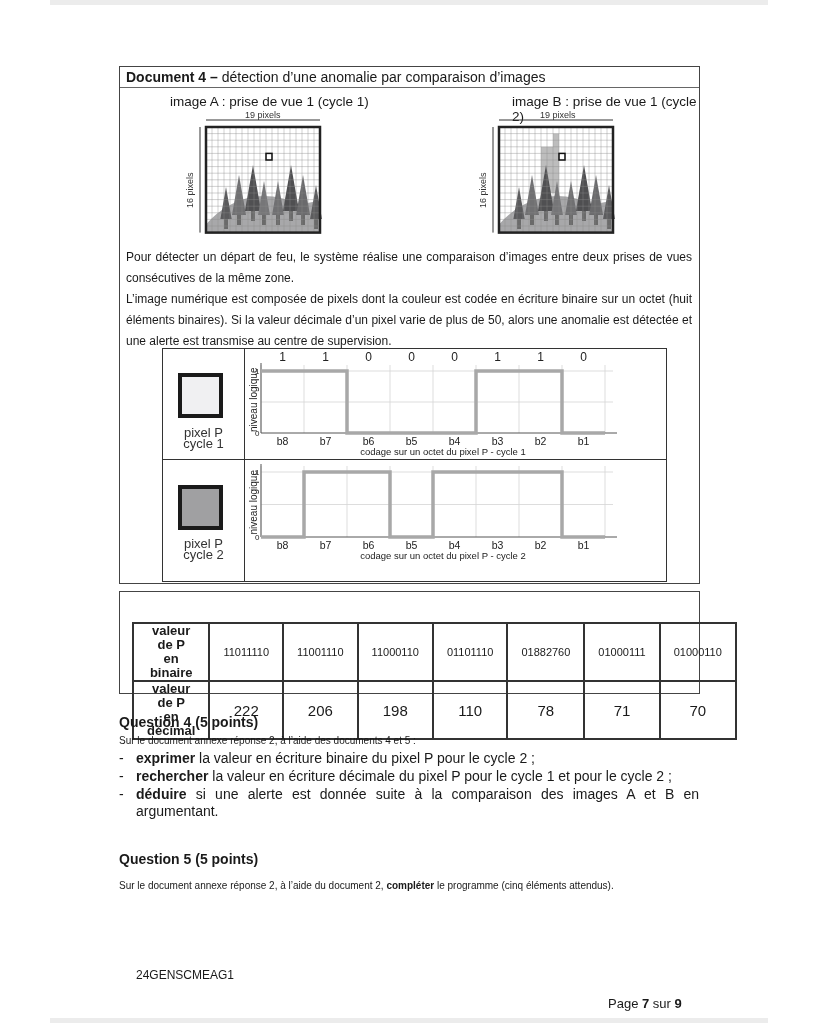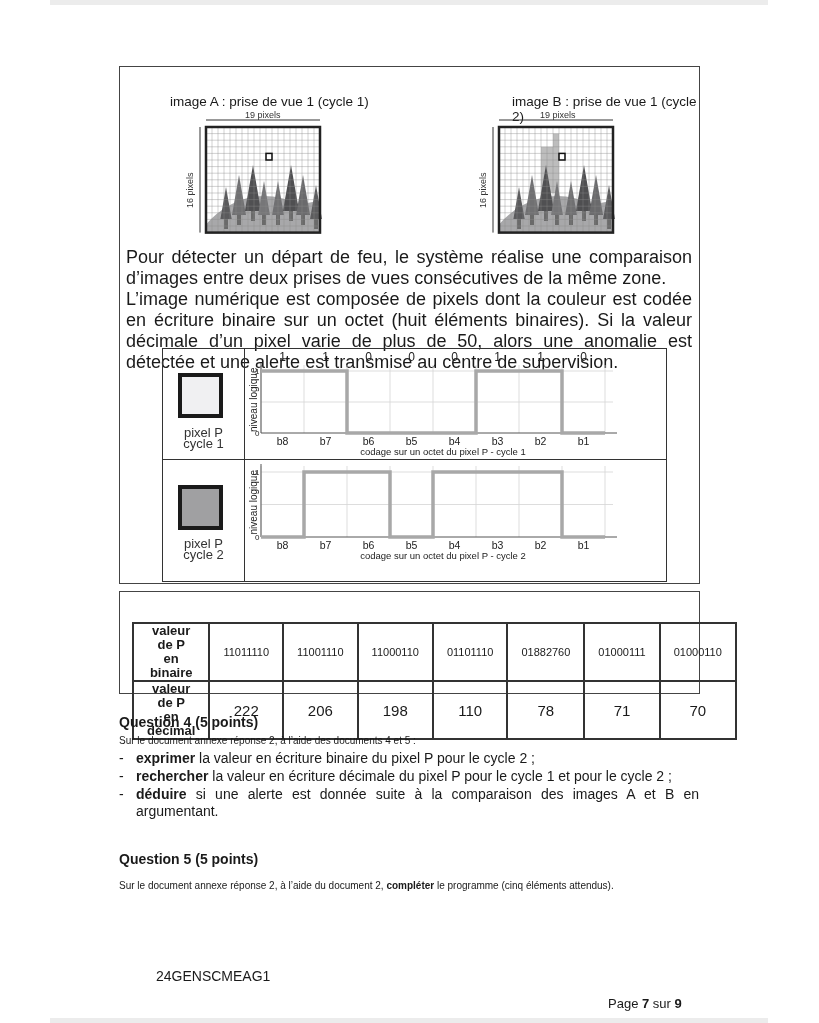--- a/index.html
+++ b/index.html
@@ -9,21 +9,21 @@
   .edge-bot { position:absolute; left:50px; top:1018px; width:718px; height:5px; background:#ececec; }
 
   .doc-box { position:absolute; border:1px solid #444; background:#fff; }
   .doc-head { border-bottom:1px solid #666; height:20px; line-height:20px; padding-left:6px; font-size:14px; }
   .doc-head b { font-weight:bold; }
 
   #doc4 { left:119px; top:66px; width:579px; height:516px; }
   .img-title { position:absolute; font-size:13.5px; }
   .dim-label { position:absolute; font-size:9px; color:#333; }
   .dim-vert { position:absolute; font-size:9px; color:#333; transform:rotate(-90deg); transform-origin:left top; white-space:nowrap; }
-  .para { position:absolute; left:6px; width:566px; font-size:18px; line-height:21px; }
+  .para { position:absolute; left:6px; width:566px; font-size:12px; line-height:21px; }
 
   .sig-table { position:absolute; left:42px; top:281px; width:503px; border:1px solid #333; }
   .sig-row { display:flex; height:110px; }
   .sig-row + .sig-row { border-top:1px solid #333; height:121px; }
   .sig-left { width:81px; border-right:1px solid #333; position:relative; }
   .sig-right { flex:1; position:relative; }
   .pix { position:absolute; left:15px; width:37px; height:37px; border:4px solid #1a1a1a; }
   .pix-cap { position:absolute; left:0; width:81px; text-align:center; font-size:13px; line-height:11px; color:#333; }
 
   #doc5 { left:119px; top:591px; width:579px; height:101px; }
@@ -31,29 +31,33 @@
   table.corr td { border:2px solid #333; text-align:center; font-size:11px; height:28px; padding:0 13px; }
   table.corr td.rh { font-weight:bold; font-size:13px; line-height:14px; width:96px; }
   table.corr td.dec { font-size:15px; width:58px; }
 
   .q-title { position:absolute; left:119px; font-weight:bold; font-size:14px; }
   .q-text { position:absolute; left:119px; width:580px; font-size:10px; line-height:17px; }
   .bullet { position:absolute; left:119px; width:580px; font-size:14px; line-height:17px; }
   .bullet .dash { position:absolute; left:0; }
   .bullet .bt { position:absolute; left:17px; width:563px; }
   .justify { text-align:justify; text-align-last:left; }
-  .footer-code { position:absolute; left:136px; top:968px; font-size:14px;margin-left:20px; }
+  .footer-code { position:absolute; left:136px; top:968px; font-size:12px; }
   .footer-page { position:absolute; left:608px; top:968px; font-size:13px;margin-top:28px; }
 </style>
 </head>
 <body>
 
 <div class="edge-top"></div>
 
 <div id="doc4" class="doc-box">
+  <div class="doc-head">
+    <b>Document 4 –</b>
+    <span>détection d’une anomalie par comparaison d’images</span>
+  </div>
 
   <div class="img-title" style="left:50px;top:27px;">image A : prise de vue 1 (cycle 1)</div>
   <div class="dim-label" style="left:125px;top:43px;">19 pixels</div>
   <div class="dim-vert" style="left:65px;top:141px;">16 pixels</div>
   <svg style="position:absolute;left:78px;top:50px;" width="132" height="120">
     <g class="forest"></g>
   <line x1="8" y1="3" x2="122" y2="3" stroke="#333" stroke-width="1"></line>
       <line x1="2" y1="10" x2="2" y2="115.6" stroke="#333" stroke-width="1"></line>
       <rect x="8" y="10" width="114" height="105.6" fill="#fff"></rect>
       <path d="M8 107.6 Q18 95.6 33 87.6 Q65 70.6 102 87.6 L122 83.6 L122 115.6 L8 115.6 Z" fill="#a8a8aa"></path>

